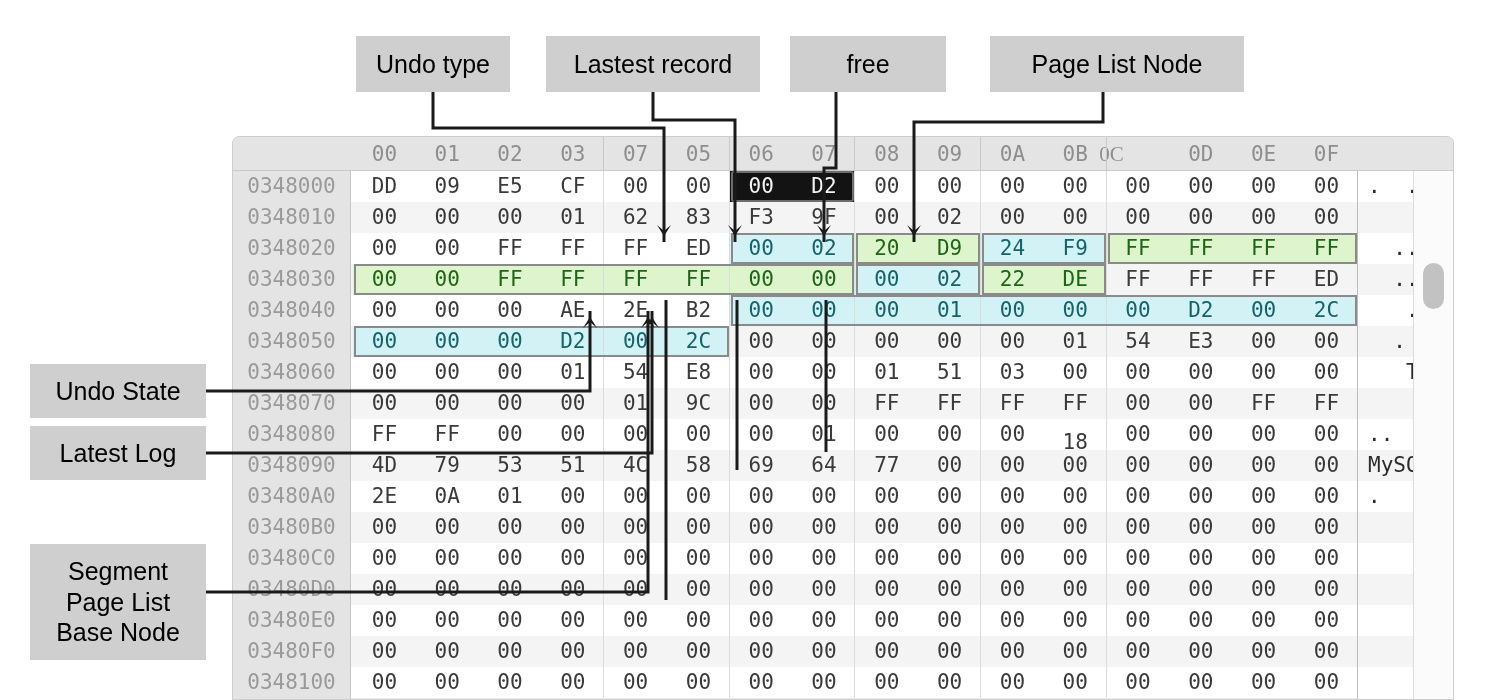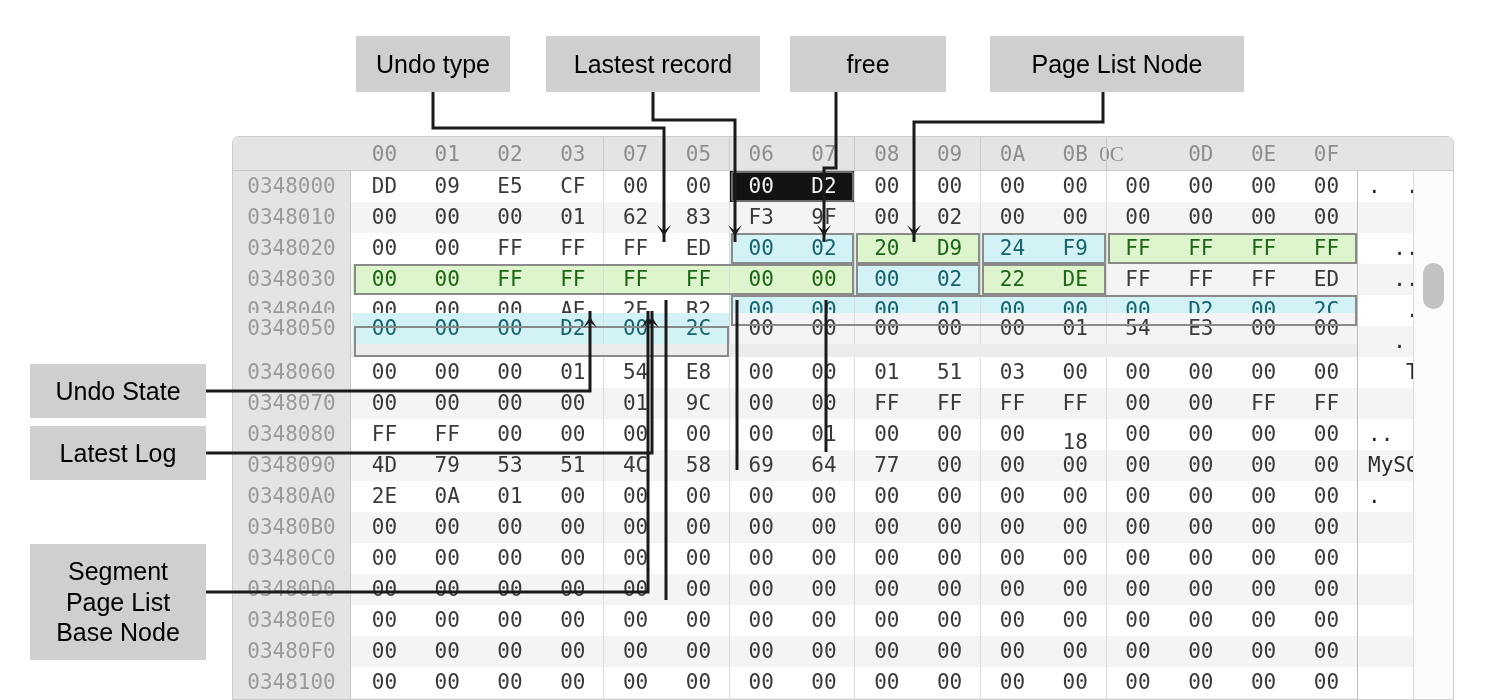--- a/index.html
+++ b/index.html
@@ -352,21 +352,21 @@
         <div class="hcell hl-cyan" style="left: 873.6px; width: 62.8px;">00</div>
         <div class="hcell hl-cyan" style="left: 936.4px; width: 62.8px;">D2</div>
         <div class="hcell hl-cyan" style="left: 999.2px; width: 62.8px;">00</div>
         <div class="hcell hl-cyan" style="left: 1062px; width: 62.8px;">2C</div>
         <div class="vsep" style="left: 370.2px; height: 31px;"></div>
         <div class="vsep" style="left: 495.8px; height: 31px;"></div>
         <div class="vsep" style="left: 621.4px; height: 31px;"></div>
         <div class="vsep" style="left: 747px; height: 31px;"></div>
         <div class="vsep" style="left: 872.6px; height: 31px;"></div>
       </div>
-      <div class="hrow even" style="top: 142px;">
+      <div class="hrow even" style="top: 155px;">
         <div class="rowaddr">0348050</div>
         <div class="hcell hl-cyan" style="left: 120px; width: 62.8px;">00</div>
         <div class="hcell hl-cyan" style="left: 182.8px; width: 62.8px;">00</div>
         <div class="hcell hl-cyan" style="left: 245.6px; width: 62.8px;">00</div>
         <div class="hcell hl-cyan" style="left: 308.4px; width: 62.8px;">D2</div>
         <div class="hcell hl-cyan" style="left: 371.2px; width: 62.8px;">00</div>
         <div class="hcell hl-cyan" style="left: 434px; width: 62.8px;">2C</div>
         <div class="hcell" style="left: 496.8px; width: 62.8px;">00</div>
         <div class="hcell" style="left: 559.6px; width: 62.8px;">00</div>
         <div class="hcell" style="left: 622.4px; width: 62.8px;">00</div>

